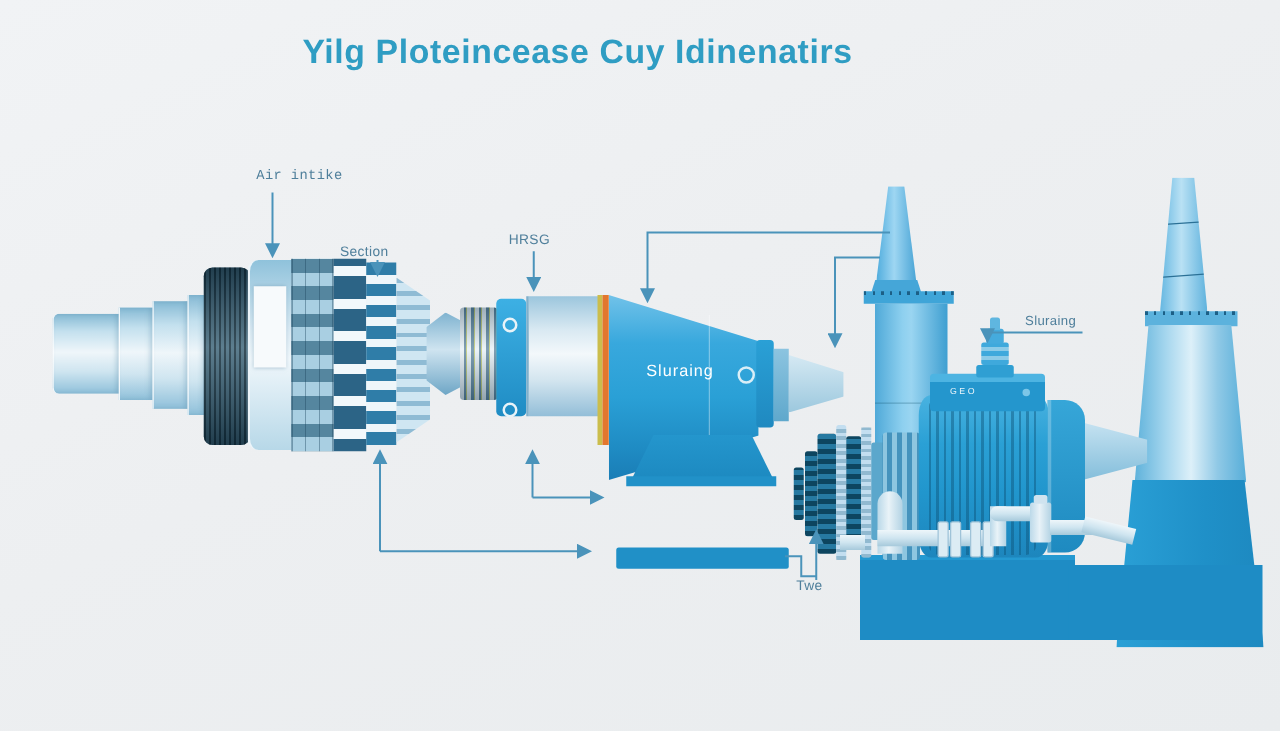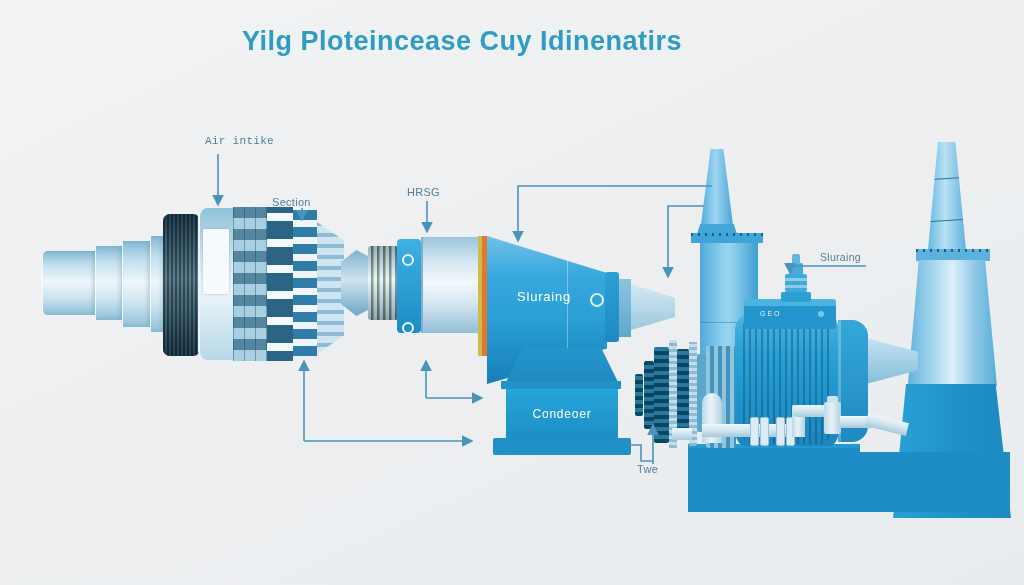--- a/index.html
+++ b/index.html
@@ -251,23 +251,20 @@
   <div class="abs" id="turbine"></div>
   <div class="abs" id="turbseam"></div>
   <div class="abs" id="turbcircle"></div>
   <div class="abs" id="tstep1"></div>
   <div class="abs" id="tstep2"></div>
   <div class="abs" id="tcone"></div>
   <div class="abs machine-label" id="lbl-turbine">Sluraing</div>
 
   <div class="abs" id="pedestal"></div>
   <div class="abs" id="condcap"></div>
-  <div class="abs machine-label" id="condenser">
-    <span>Condeoer</span>
-  </div>
   <div class="abs" id="condbase"></div>
 
   <div class="abs callout" id="lbl-air">Air intike</div>
   <div class="abs callout" id="lbl-section">Section</div>
   <div class="abs callout" id="lbl-hrsg">HRSG</div>
   <div class="abs callout" id="lbl-twe">Twe</div>
   <div class="abs callout" id="lbl-gen">Sluraing</div>
 
   <div class="abs" id="title">Yilg Ploteincease Cuy Idinenatirs</div>
 

